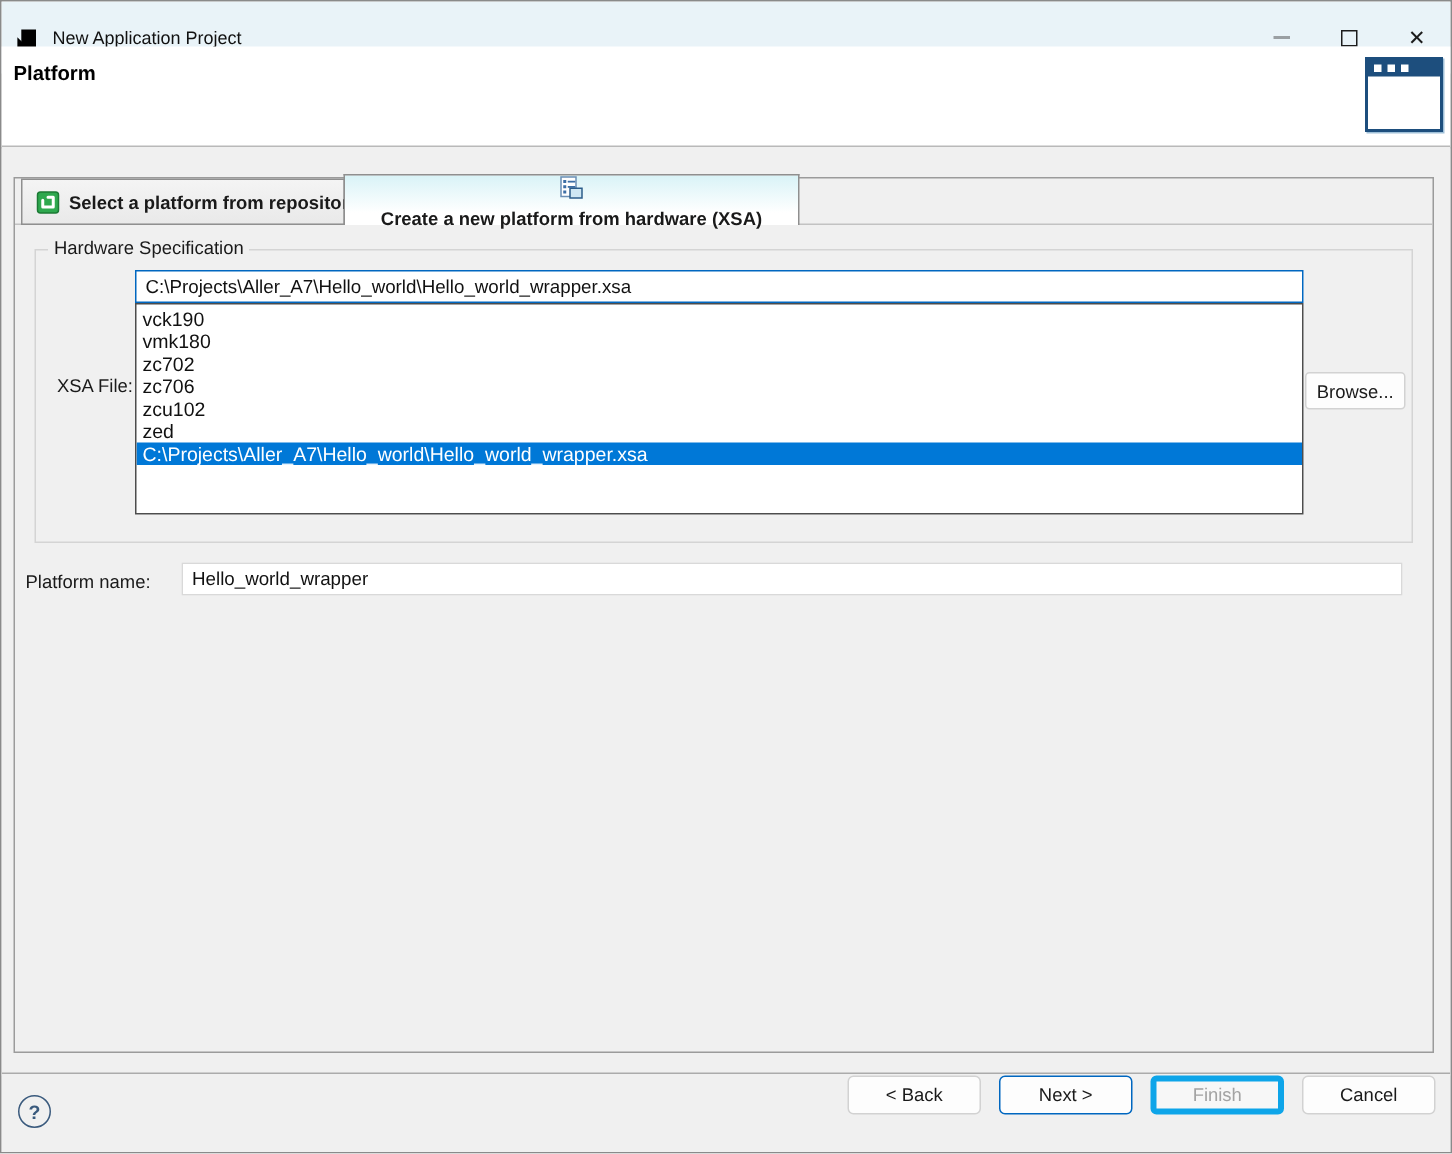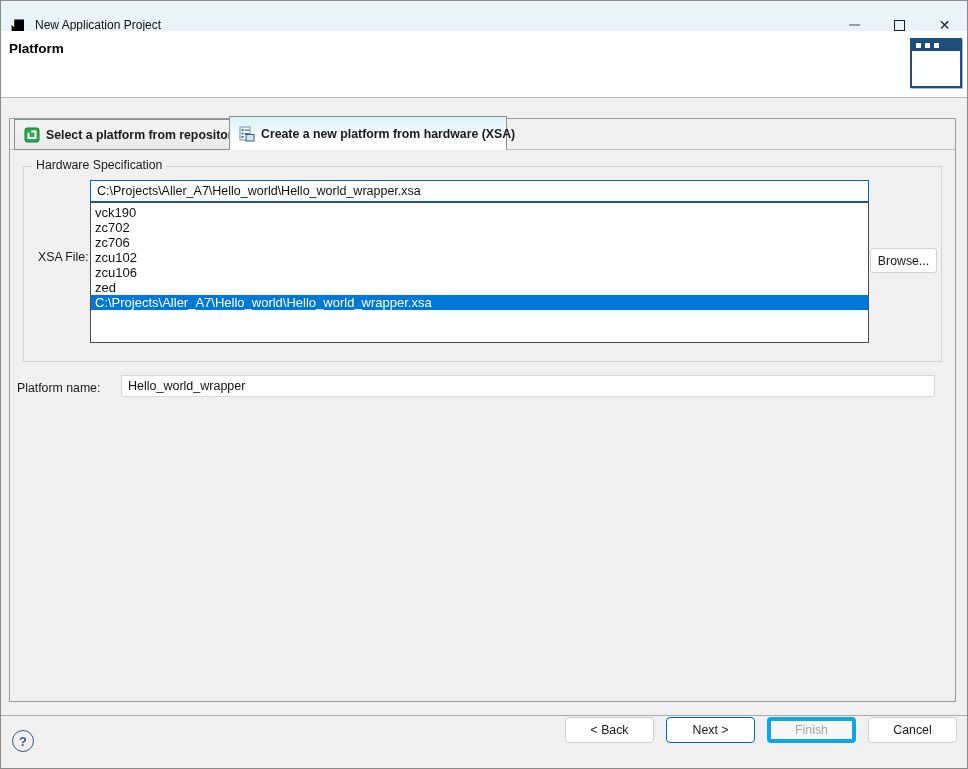--- a/index.html
+++ b/index.html
@@ -27,21 +27,21 @@
   .hdr-window-icon .dot { width: 5px; height: 5px; background: #fff; }
 
   
   .main { position: absolute; left: 0; top: 98px; right: 0; height: 618px; background: #f0f0f0; }
   .tab-panel { position: absolute; left: 8px; top: 19px; width: 947px; height: 584px; border: 1px solid #9b9b9b; background: #f0f0f0; }
   .strip-base { position: absolute; left: 0; right: 0; top: 30px; height: 1px; background: #c2c2c2; z-index: 1; }
 
   .tab { position: absolute; display: flex; align-items: center; gap: 6px; padding: 0 9px; font-weight: bold; font-size: 12.3px; white-space: nowrap; cursor: default; }
   .tab .ticon { width: 16px; height: 16px; flex: 0 0 auto; }
   .tab-inactive { left: 4px; top: 0; width: 216px; height: 31px; background: linear-gradient(#f4f4f4, #e9e9e9); border: 1px solid #8f8f8f; z-index: 2; }
-  .tab-active { left: 219px; top: -3px; width: 278px; height: 34px; background: linear-gradient(#d9f3f7, #ffffff 75%); border: 1px solid #8f8f8f; border-bottom: none; z-index: 3; }
+  .tab-active { left: 219px; top: -3px; width: 304px; height: 34px; background: linear-gradient(#d9f3f7, #ffffff 75%); border: 1px solid #8f8f8f; border-bottom: none; z-index: 3; flex-direction: column; }
 
   
   .group { position: absolute; left: 13px; top: 47px; width: 919px; height: 196px; border: 1px solid #d4d4d4; }
   .group-legend { position: absolute; left: 8px; top: -9px; background: #f0f0f0; padding: 0 4px; font-size: 12.3px; }
   .field-label { position: absolute; font-size: 12.3px; color: #1a1a1a; }
 
   .combo-input { position: absolute; left: 66px; top: 13px; width: 779px; height: 22px; border: 1px solid #0067c0; background: #fff; padding: 0 6px; font-family: inherit; font-size: 12.5px; color: #111; outline: none; }
   .listbox { position: absolute; left: 66px; top: 35px; width: 779px; height: 141px; border: 1px solid #4d4d4d; background: #fff; overflow: hidden; padding-top: 2px; }
   .list-item { height: 15px; line-height: 15px; padding-left: 4px; font-size: 13px; color: #111; white-space: nowrap; cursor: default; }
   .list-item.selected { background: #0078d7; color: #fff; }
@@ -117,24 +117,24 @@
         </svg>
         <span>Create a new platform from hardware (XSA)</span>
       </div>
 
       <div class="group">
         <span class="group-legend">Hardware Specification</span>
         <span class="field-label" style="left:14px; top:83px;">XSA File:</span>
         <input class="combo-input" type="text" value="C:\Projects\Aller_A7\Hello_world\Hello_world_wrapper.xsa" style="">
         <div class="listbox">
             <div class="list-item">vck190</div>
+            <div class="list-item">vmk180</div>
             <div class="list-item">zc702</div>
             <div class="list-item">zc706</div>
             <div class="list-item">zcu102</div>
-            <div class="list-item">zcu106</div>
             <div class="list-item">zed</div>
             <div class="list-item selected">C:\Projects\Aller_A7\Hello_world\Hello_world_wrapper.xsa</div>
           </div>
         <button class="btn browse-btn">Browse...</button>
       </div>
 
       <span class="plat-label">Platform name:</span>
       <input class="plat-input" type="text" value="Hello_world_wrapper" style="">
     </div>
   </div>

